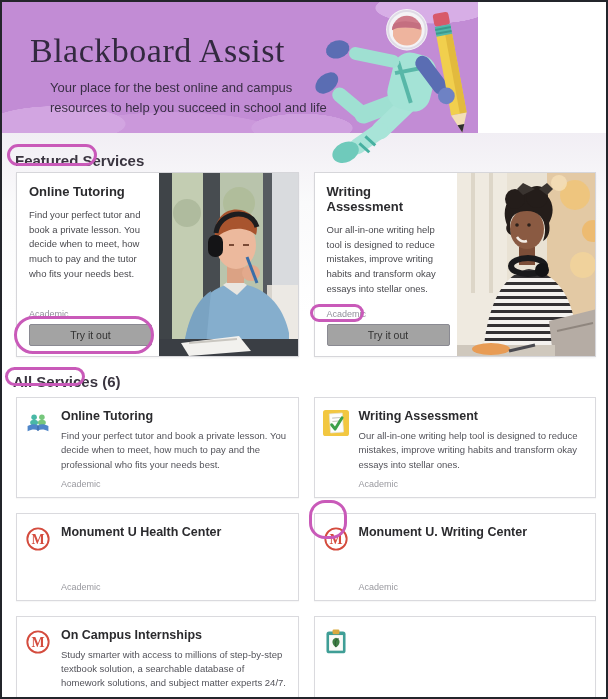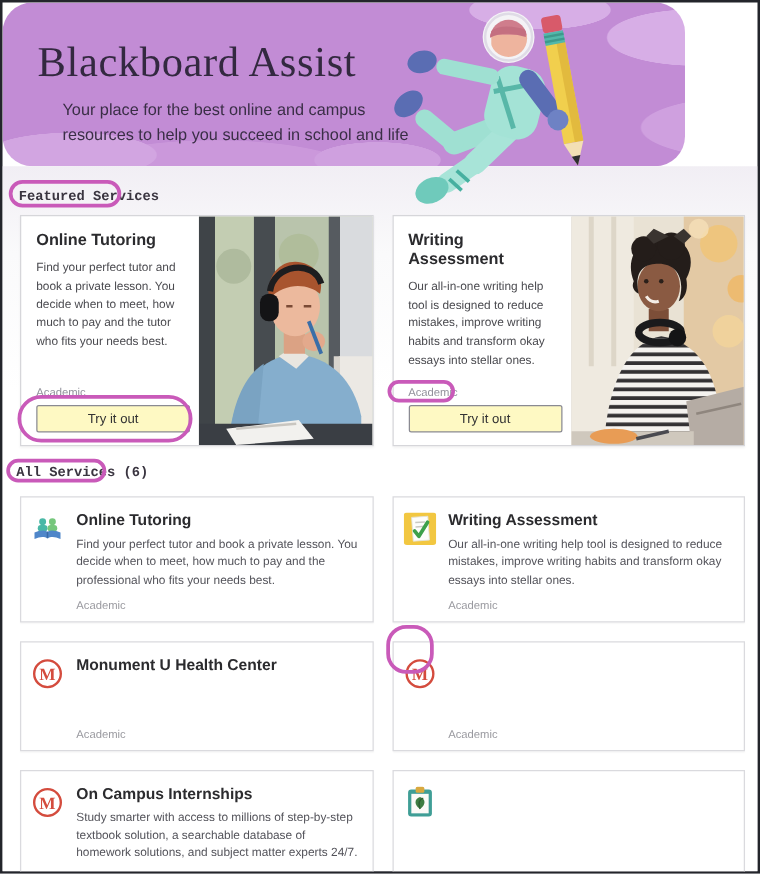--- a/index.html
+++ b/index.html
@@ -5,70 +5,69 @@
   * { margin:0; padding:0; box-sizing:border-box; }
   html,body { background:#e8e8e8; }
   body { font-family:"Liberation Sans", sans-serif; }
   .frame {
     position:relative; width:608px; height:699px;
     border:2px solid #23252b; background:#ffffff; overflow:hidden;
     margin:0 auto;
   }
   
   .header {
-    position:absolute; left:0; top:0; width:546px; height:131px;
+    position:absolute; left:0; top:0; width:476px; height:131px;
     background:
       radial-gradient(ellipse 120px 38px at 555px 28px, #d7aee6 59%, rgba(215,174,230,0) 60%),
       radial-gradient(ellipse 95px 26px at 430px 6px, #d7aee6 59%, rgba(215,174,230,0) 60%),
       radial-gradient(ellipse 150px 42px at 600px 100px, #cfa0df 59%, rgba(207,160,223,0) 60%),
       radial-gradient(ellipse 115px 30px at 55px 122px, #d2a5e1 59%, rgba(210,165,225,0) 60%),
       radial-gradient(ellipse 85px 24px at 300px 126px, #cfa0df 59%, rgba(207,160,223,0) 60%),
       radial-gradient(ellipse 200px 50px at 170px 140px, #cb98db 59%, rgba(203,152,219,0) 60%),
       #c28cd5;
-    border-radius: 24px;
   }
   .header-title {
     position:absolute; left:28px; top:30px;
     font-family:"Liberation Serif", serif; font-size:34px; font-weight:400;
     color:#332940; letter-spacing:0.5px;
   }
   .header-subtitle {
     position:absolute; left:28px; top:76px; width:285px;
     font-size:13px; line-height:1.55; color:#3a2e46;margin-left:20px;
   }
   .astronaut { position:absolute; left:293px; top:2px; z-index:3; }
   
   .page-body {
     position:absolute; left:0; top:131px; width:604px; height:564px;
     background:linear-gradient(180deg,#f1eef4 0px,#fafafb 70px,#ffffff 180px);
   }
   
   .section-label {
-    position:absolute; font-size:11px; font-weight:700; color:#3a3540; z-index:2;font-family:Liberation Mono, monospace;
+    position:absolute; font-size:15px; font-weight:700; color:#3a3540; z-index:2;
   }
   .label-featured { left:13px; top:150px; }
   .label-all { left:11px; top:371px; }
   
   .featured-row {
     position:absolute; left:14px; top:170px; width:580px; height:185px;
     display:flex; gap:15px; z-index:1;
   }
   .fcard {
     flex:1; background:#fff; border:1px solid #d6d6da; display:flex;
     box-shadow:0 1px 2px rgba(0,0,0,0.05); overflow:hidden;
   }
   .fcard-text {
     width:142px; flex-shrink:0; padding:11px 7px 10px 12px;
     display:flex; flex-direction:column;
   }
   .fcard-title { font-size:13px; font-weight:700; color:#2b2b2e; margin-bottom:9px; }
   .fcard-desc { font-size:9.5px; color:#4a4a4f; line-height:1.55; }
   .fcard-cat { margin-top:auto; font-size:9px; color:#90909a; margin-bottom:5px; }
   .fcard-btn {
-    width:100%; height:22px; background:#fef9c3; border:1px solid #8a8a92;
+    width:100%; height:22px; background:#a3a3a3; border:1px solid #8a8a92;
     border-radius:2px; font-family:"Liberation Sans", sans-serif;
     font-size:10.5px; color:#333; cursor:pointer;
   }
   .fcard-photo { flex:1; position:relative; overflow:hidden; background:#ddd; }
   .fcard-photo svg { display:block; }
   
   .grid {
     position:absolute; left:14px; top:395px; width:580px;
     display:grid; grid-template-columns:1fr 1fr; column-gap:15px; row-gap:15px;
     z-index:1;
@@ -303,20 +302,21 @@
         <div class="gcard-cat">Academic</div>
       </div>
     </div>
 
     <div class="gcard">
       <svg class="gcard-icon" viewBox="0 0 30 30">
         <circle cx="15" cy="15" r="12.3" fill="#ffffff" stroke="#d44c3e" stroke-width="2.2"></circle>
         <text x="15" y="21" text-anchor="middle" font-family="Liberation Serif, serif" font-size="16" font-weight="bold" fill="#d44c3e">M</text>
       </svg>
       <div class="gcard-body">
+        <div class="gcard-title">Monument U. Writing Center</div>
         <div class="gcard-cat">Academic</div>
       </div>
     </div>
 
     <div class="gcard">
       <svg class="gcard-icon" viewBox="0 0 30 30">
         <circle cx="15" cy="15" r="12.3" fill="#ffffff" stroke="#d44c3e" stroke-width="2.2"></circle>
         <text x="15" y="21" text-anchor="middle" font-family="Liberation Serif, serif" font-size="16" font-weight="bold" fill="#d44c3e">M</text>
       </svg>
       <div class="gcard-body">

